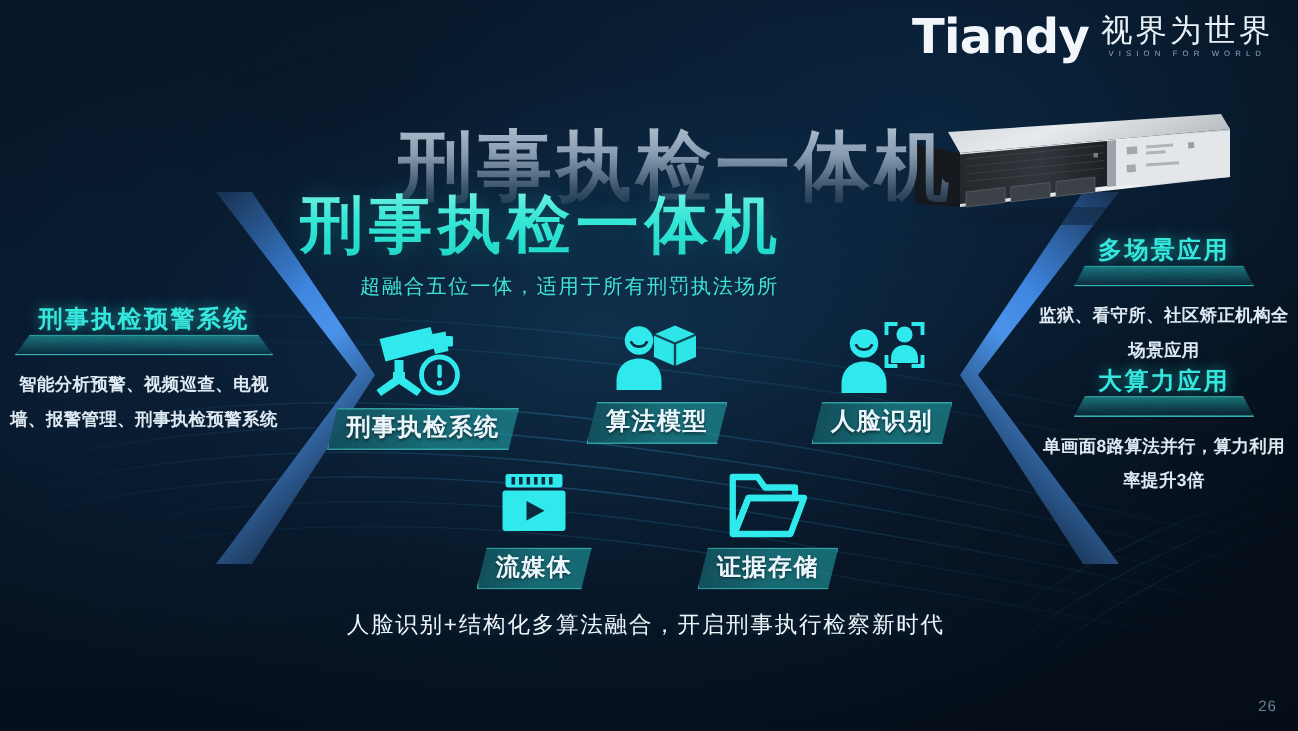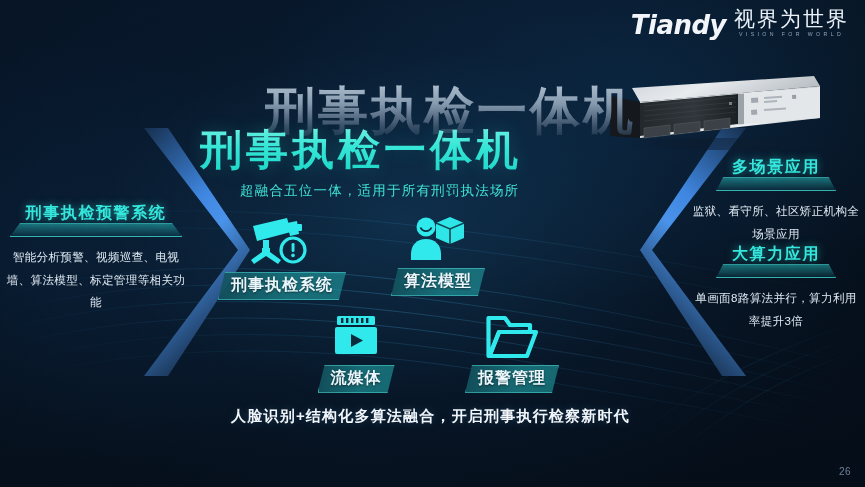--- a/index.html
+++ b/index.html
@@ -19,22 +19,22 @@
       linear-gradient(165deg,#071527 0%,#06121f 40%,#050d18 100%);
   }
 
   
   .bg-lines{position:absolute;inset:0;pointer-events:none;opacity:.55;}
   .bg-grid{position:absolute;inset:0;pointer-events:none;opacity:.30;}
 
   
   .logo{position:absolute;top:8px;right:16px;display:flex;align-items:flex-end;gap:8px;}
   .logo-word{
-    font-family:"DejaVu Sans",sans-serif;font-weight:700;font-size:26px;letter-spacing:-.5px;
-    color:#f2f6fb;line-height:1;font-style:italic;
+    font-family:"DejaVu Sans",sans-serif;font-weight:700;font-size:32px;letter-spacing:-.5px;
+    color:#f2f6fb;line-height:1;
   }
   .logo-cn{display:flex;flex-direction:column;align-items:center;line-height:1;padding-bottom:1px;}
   .logo-cn-main{font-size:21px;color:#eaf1f8;letter-spacing:2px;font-weight:500;}
   .logo-cn-sub{font-size:5.2px;color:#93a7bd;letter-spacing:3.4px;margin-top:3px;}
 
   
   .ghost-title{
     position:absolute;left:265px;top:78px;
     font-size:50px;font-weight:700;letter-spacing:3px;white-space:nowrap;
     background:linear-gradient(180deg,#c9d7e4 0%,#92a6ba 38%,#3d536b 72%,rgba(26,42,60,0) 100%);
@@ -75,21 +75,21 @@
     padding:0 12px 4px;white-space:nowrap;
   }
   .plat-base{
     position:absolute;left:0;right:0;bottom:0;height:12px;z-index:1;
     background:linear-gradient(180deg,rgba(44,200,198,.50),rgba(22,120,130,.16));
     border:1px solid rgba(70,225,215,.60);
     clip-path:polygon(6% 0,94% 0,100% 100%,0% 100%);
   }
   .panel-body{
     margin-top:9px;font-size:11.6px;line-height:1.95;color:#dfe9f3;letter-spacing:.3px;
-    font-weight:400;
+    font-weight:700;
   }
 
   
   .icon-item{position:absolute;text-align:center;}
   .icon-glyph{display:block;margin:0 auto;}
   .tag{
     position:relative;display:inline-block;margin-top:4px;
   }
   .tag-bg{
     position:absolute;inset:0;
@@ -105,21 +105,21 @@
 
   .pos-sys {left:218px;top:212px;width:120px;}
   .pos-alg {left:378px;top:214px;width:120px;}
   .pos-face{left:528px;top:214px;width:120px;}
   .pos-str {left:296px;top:313px;width:120px;}
   .pos-evi {left:452px;top:313px;width:120px;}
 
   
   .bottom-line{
     position:absolute;left:0;right:4px;top:407px;text-align:center;
-    font-size:15px;font-weight:700;letter-spacing:1.2px;color:#f0f6fb;
+    font-size:15px;font-weight:400;letter-spacing:1.2px;color:#f0f6fb;
     text-shadow:0 0 10px rgba(120,200,255,.20);
   }
 
   
   .server{position:absolute;left:588px;top:62px;width:234px;height:92px;}
 
   
   .pageno{
     position:absolute;right:14px;bottom:10px;
     font-size:10px;color:#6d8199;letter-spacing:.5px;margin-top:24px;
@@ -273,21 +273,21 @@
 
   <div class="ghost-title">刑事执检一体机</div>
   <div class="main-title">刑事执检一体机</div>
   <div class="main-sub">超融合五位一体，适用于所有刑罚执法场所</div>
 
   <div class="panel panel-left">
     <div class="plat">
       <span class="plat-text">刑事执检预警系统</span>
       <span class="plat-base"></span>
     </div>
-    <div class="panel-body">智能分析预警、视频巡查、电视墙、算法模型、标定管理等相关功能</div>
+    <div class="panel-body">智能分析预警、视频巡查、电视墙、报警管理、刑事执检预警系统</div>
   </div>
 
   <div class="panel panel-r1">
     <div class="plat">
       <span class="plat-text">多场景应用</span>
       <span class="plat-base"></span>
     </div>
     <div class="panel-body">监狱、看守所、社区矫正机构全场景应用</div>
   </div>
 
@@ -332,20 +332,43 @@
       </g>
       <path d="M10,10 a8 8 0 0 0 14 0" fill="none" stroke="#0b2b3c" stroke-width="0"></path>
       <path d="M11.5,13.5 a6 6 0 0 0 11 0" fill="none" stroke="#0b2b3c" stroke-width="1.8"></path>
     </svg>
     <span class="tag">
       <span class="tag-bg"></span>
       <span class="tag-text">算法模型</span>
     </span>
   </div>
 
+  <div class="icon-item pos-face">
+    <svg class="icon-glyph" width="58" height="50" viewBox="0 0 58 50">
+      <g fill="#2fe9ec">
+        <circle cx="17" cy="15" r="9.5"></circle>
+        <path d="M17,27 C8,27 2,33 2,42 L2,48 L32,48 L32,42 C32,33 26,27 17,27 Z"></path>
+      </g>
+      <path d="M11.5,15.5 a6 6 0 0 0 11 0" fill="none" stroke="#0b2b3c" stroke-width="1.8"></path>
+      <g fill="#2fe9ec">
+        <circle cx="44" cy="9" r="5.4"></circle>
+        <path d="M44,16 C38.5,16 35,19.6 35,25 L35,28 L53,28 L53,25 C53,19.6 49.5,16 44,16 Z"></path>
+      </g>
+      <g stroke="#2fe9ec" stroke-width="2.6" fill="none" stroke-linecap="square">
+        <path d="M32,8 L32,2 L38,2"></path>
+        <path d="M50,2 L56,2 L56,8"></path>
+        <path d="M56,24 L56,30 L50,30"></path>
+        <path d="M38,30 L32,30 L32,24"></path>
+      </g>
+    </svg>
+    <span class="tag">
+      <span class="tag-bg"></span>
+      <span class="tag-text">人脸识别</span>
+    </span>
+  </div>
 
   <div class="icon-item pos-str">
     <svg class="icon-glyph" width="50" height="48" viewBox="0 0 50 48">
       <rect x="6" y="3" width="38" height="9" rx="1.6" fill="#2fe9ec"></rect>
       <g fill="#0b2b3c">
         <rect x="10" y="5" width="2.4" height="5"></rect>
         <rect x="15" y="5" width="2.4" height="5"></rect>
         <rect x="20" y="5" width="2.4" height="5"></rect>
         <rect x="25" y="5" width="2.4" height="5"></rect>
         <rect x="30" y="5" width="2.4" height="5"></rect>
@@ -362,20 +385,20 @@
 
   <div class="icon-item pos-evi">
     <svg class="icon-glyph" width="54" height="48" viewBox="0 0 54 48">
       <path d="M3,6 L21,6 L26,13 L46,13 L46,20 L12,20 L3,43 Z
                M3,6" fill="none"></path>
       <path d="M3.5,5 L20,5 L25,12 L45,12 L45,19 L14,19 L4.5,43 L3.5,43 Z" fill="none" stroke="#2fe9ec" stroke-width="4.2" stroke-linejoin="round"></path>
       <path d="M14,19 L51,19 L42,43 L4.5,43 Z" fill="none" stroke="#2fe9ec" stroke-width="4.2" stroke-linejoin="round"></path>
     </svg>
     <span class="tag">
       <span class="tag-bg"></span>
-      <span class="tag-text">报警管理</span>
+      <span class="tag-text">证据存储</span>
     </span>
   </div>
 
   <div class="bottom-line">人脸识别+结构化多算法融合，开启刑事执行检察新时代</div>
   <div class="pageno">26</div>
 
 </div>
 
 </body></html>

